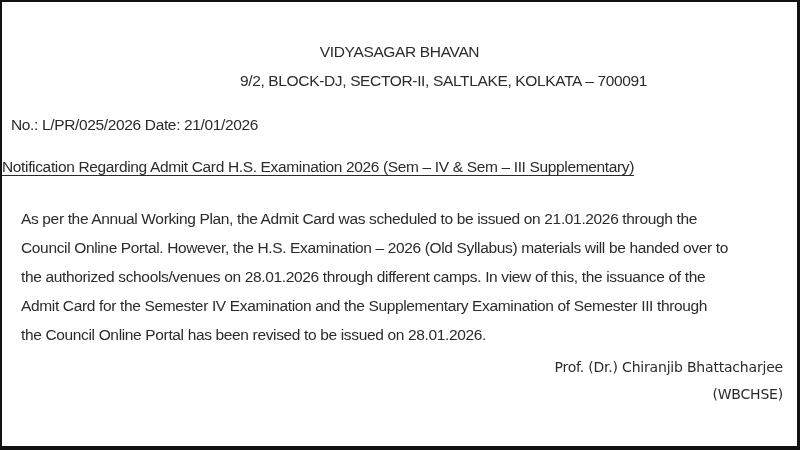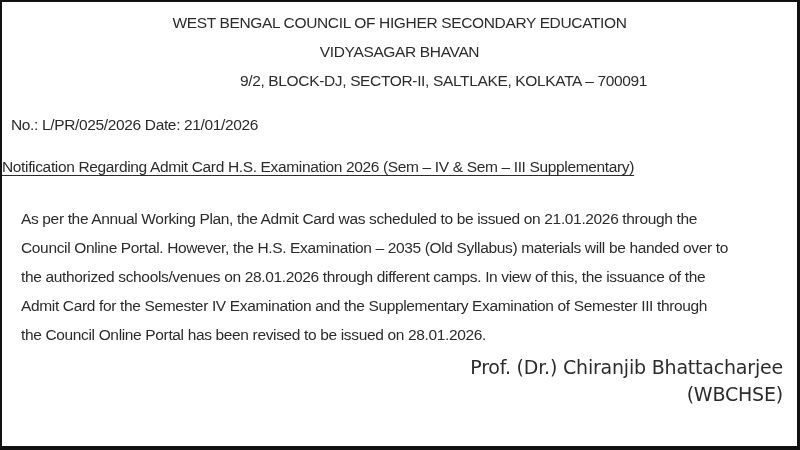--- a/index.html
+++ b/index.html
@@ -60,43 +60,42 @@
       display: block;
       white-space: nowrap;
     }
     .sig {
       position: absolute;
       right: 14px;
       top: 352px;
       text-align: right;
       line-height: 27px;
       font-family: "DejaVu Sans", sans-serif;
-      font-size: 19px;
+      font-size: 14px;
       letter-spacing: -0.2px;
       color: #2b2b2b;
     }
     .sig div { white-space: nowrap; }
   </style>
 </head>
 <body>
 
 <div class="page">
-  <div class="center-line" style="top:12px;">WEST BENGAL COUNCIL OF HIGHER SECONDARY EDUCATION</div>
   <div class="center-line" style="top:41px;">VIDYASAGAR BHAVAN</div>
   <div class="center-line" style="top:70px;margin-left:44px;">9/2, BLOCK-DJ, SECTOR-II, SALTLAKE, KOLKATA – 700091</div>
 
   <div class="ref">No.: L/PR/025/2026 Date: 21/01/2026</div>
 
   <div class="title">
     <span>Notification Regarding Admit Card H.S. Examination 2026 (Sem – IV &amp; Sem – III Supplementary)</span>
   </div>
 
   <div class="body-para">
     <span class="body-line">As per the Annual Working Plan, the Admit Card was scheduled to be issued on 21.01.2026 through the</span>
-    <span class="body-line">Council Online Portal. However, the H.S. Examination – 2035 (Old Syllabus) materials will be handed over to</span>
+    <span class="body-line">Council Online Portal. However, the H.S. Examination – 2026 (Old Syllabus) materials will be handed over to</span>
     <span class="body-line">the authorized schools/venues on 28.01.2026 through different camps. In view of this, the issuance of the</span>
     <span class="body-line">Admit Card for the Semester IV Examination and the Supplementary Examination of Semester III through</span>
     <span class="body-line">the Council Online Portal has been revised to be issued on 28.01.2026.</span>
   </div>
 
   <div class="sig">
     <div>Prof. (Dr.) Chiranjib Bhattacharjee</div>
     <div>(WBCHSE)</div>
   </div>
 </div>

